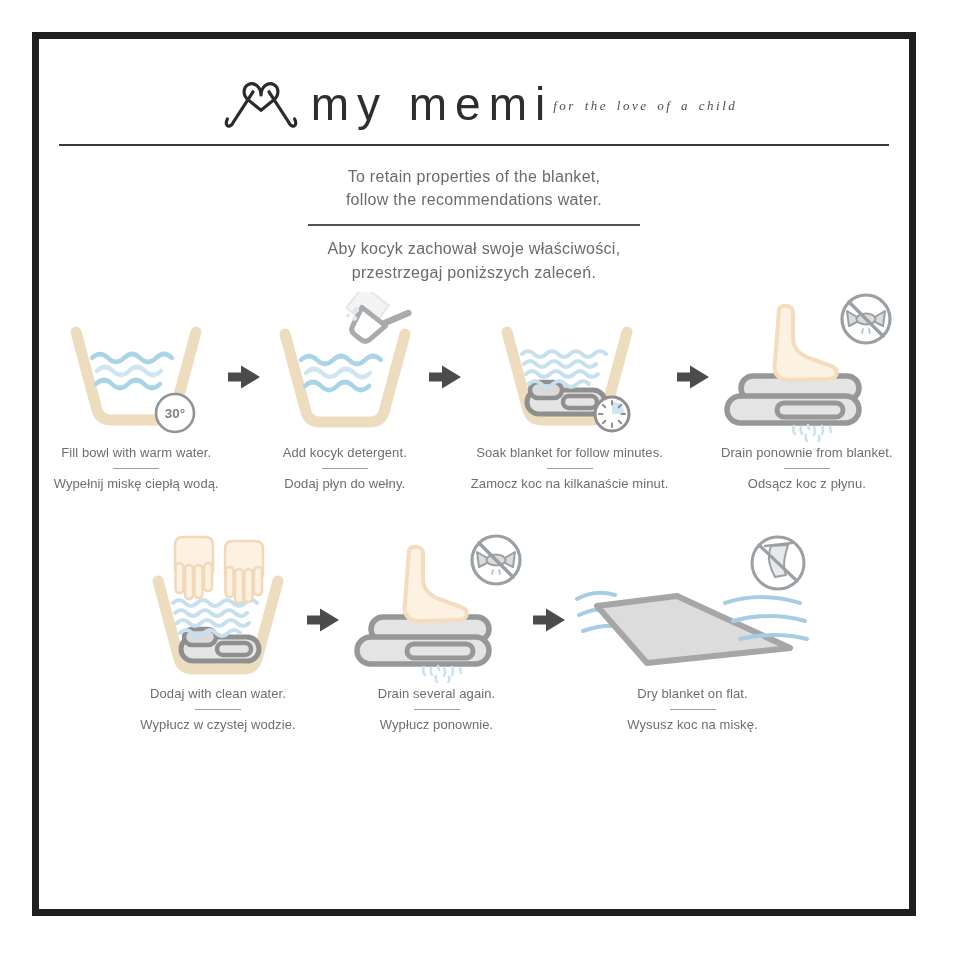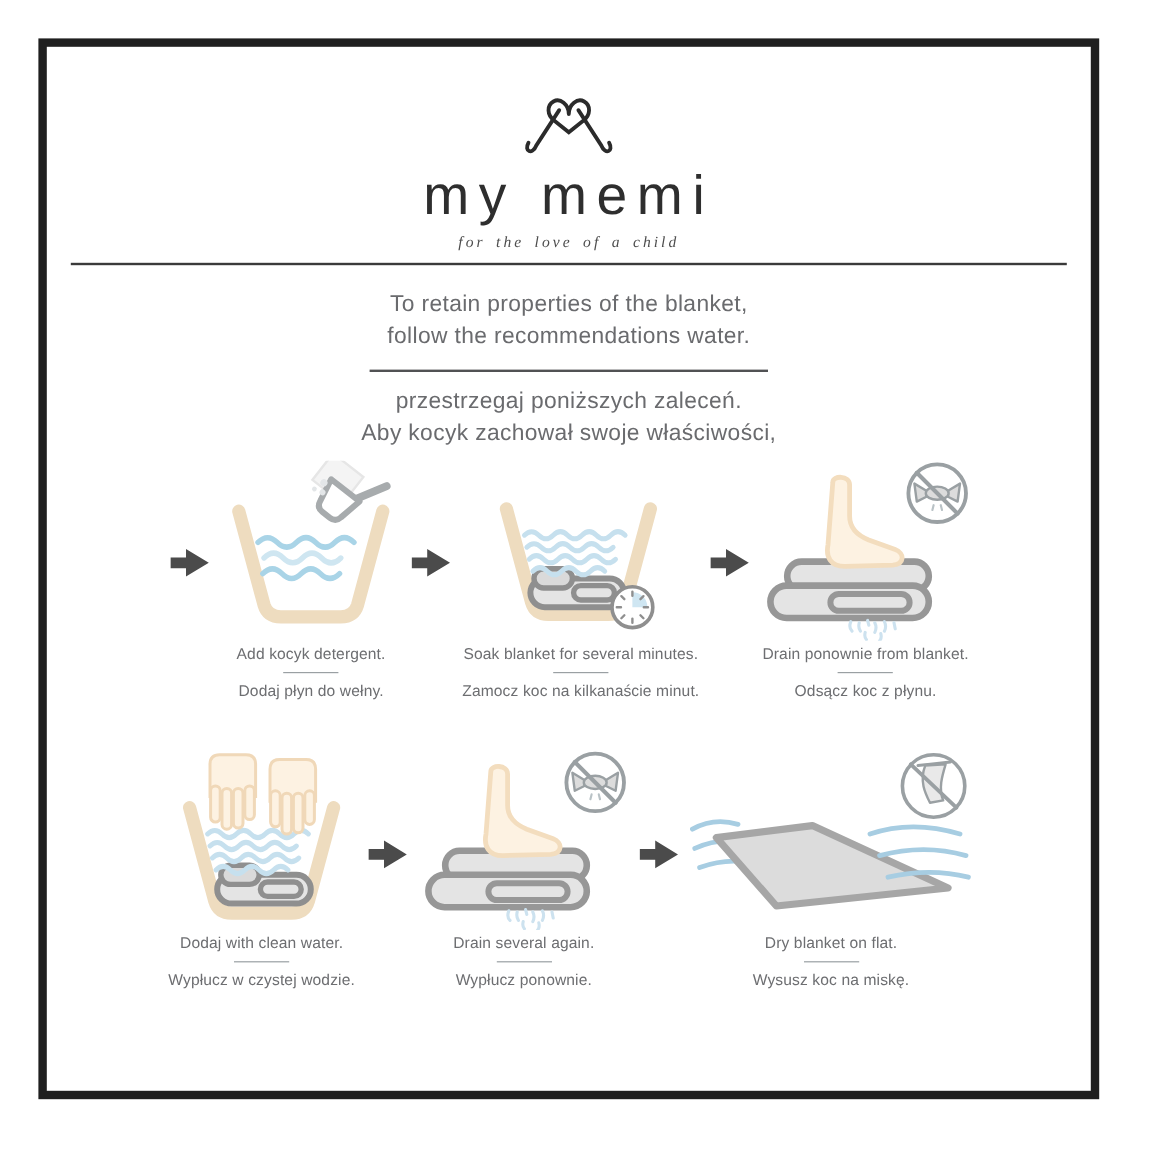--- a/index.html
+++ b/index.html
@@ -1,27 +1,27 @@
 <!DOCTYPE html>
 <html style="--frame-black: #1f1f1f; --brand-black: #2e2e2e; --text-gray: #6a6b6e; --caption-gray: #6d6e71; --bowl-beige: #eedcbf; --water-blue: #a9d4e7; --water-blue-light: #cfe6f1; --blanket-gray: #e4e4e4; --outline-gray: #979797; --arrow-dark: #4b4b4b;"><head>
 <meta charset="utf-8">
 <style>
   html,body{margin:0;padding:0;background:#fff;}
   body{width:960px;height:960px;overflow:hidden;font-family:"Liberation Sans",sans-serif;}
   .frame{position:absolute;left:32px;top:32px;width:884px;height:884px;
          border:7px solid var(--frame-black,#1f1f1f);background:#fff;box-sizing:border-box;}
   .content{width:100%;height:100%;display:flex;flex-direction:column;align-items:center;}
   
-  .logo-block{margin-top:32px;display:flex;flex-direction:column;align-items:center;}
+  .logo-block{margin-top:32px;display:flex;flex-direction:row;align-items:center;}
   .brand-name{font-size:46px;font-weight:300;letter-spacing:8px;color:var(--brand-black,#2e2e2e);margin-top:2px;line-height:1.1;}
   .brand-tagline{font-family:"Liberation Serif",serif;font-style:italic;font-size:13px;
                  letter-spacing:2.5px;word-spacing:3px;color:#4d4d4d;margin-top:6px;}
   .header-divider{width:830px;height:2px;background:#3a3a3a;margin-top:9px;}
   
-  .intro{font-size:19px;color:var(--text-gray,#6a6b6e);letter-spacing:.3px;line-height:1.45;text-align:center;}
+  .intro{font-size:16px;color:var(--text-gray,#6a6b6e);letter-spacing:.3px;line-height:1.45;text-align:center;}
   .intro-en{margin-top:19px;}
   .intro-divider{width:332px;height:2px;background:#515254;margin-top:13px;}
   .intro-pl{margin-top:11px;}
   
   .row{display:flex;justify-content:center;align-items:flex-start;flex-wrap:nowrap;}
   .row1{margin-top:8px;}
   .row2{margin-top:40px;}
   .step{display:flex;flex-direction:column;align-items:center;padding:0 3px;}
   .icon-box{height:150px;display:flex;align-items:flex-end;justify-content:center;}
   .cap-en,.cap-pl{font-size:13px;letter-spacing:.1px;color:var(--caption-gray,#6d6e71);white-space:nowrap;line-height:1.3;}
@@ -111,26 +111,41 @@
       <div class="brand-tagline">for the love of a child</div>
     </div>
     <div class="header-divider"></div>
 
     <div class="intro intro-en">
       <div>To retain properties of the blanket,</div>
       <div>follow the recommendations water.</div>
     </div>
     <div class="intro-divider"></div>
     <div class="intro intro-pl">
+      <div>Aby kocyk zachował swoje właściwości,</div>
       <div>przestrzegaj poniższych zaleceń.</div>
-      <div>Aby kocyk zachował swoje właściwości,</div>
     </div>
 
     <div class="row row1">
 
+      <div class="step">
+        <div class="icon-box">
+          <svg width="150" height="150" viewBox="0 0 150 150">
+            <g transform="translate(0,26)">
+                <use href="#bowl"></use>
+                <use href="#waves3"></use>
+              </g>
+            <circle cx="114" cy="121" r="19" fill="#ffffff" stroke="#8f9496" stroke-width="2.6"></circle>
+            <text class="badge-text" x="114" y="126" text-anchor="middle">30°</text>
+          </svg>
+        </div>
+        <div class="cap-en">Fill bowl with warm water.</div>
+        <div class="cap-line"></div>
+        <div class="cap-pl">Wypełnij miskę ciepłą wodą.</div>
+      </div>
 
       <div class="arrow-wrap r1">
         <svg width="33" height="30" viewBox="0 0 33 30">
             <use href="#arrow-shape"></use>
           </svg>
       </div>
 
       <div class="step">
         <div class="icon-box">
           <svg width="150" height="150" viewBox="0 0 150 150">
@@ -169,21 +184,21 @@
                 <use href="#blanket-side"></use>
               </g>
             <g transform="translate(0,26)">
                 <use href="#soakwater"></use>
               </g>
             <g transform="translate(120,122)">
                 <use href="#clockface"></use>
               </g>
           </svg>
         </div>
-        <div class="cap-en">Soak blanket for several minutes.</div>
+        <div class="cap-en">Soak blanket for follow minutes.</div>
         <div class="cap-line"></div>
         <div class="cap-pl">Zamocz koc na kilkanaście minut.</div>
       </div>
 
       <div class="arrow-wrap r1">
         <svg width="33" height="30" viewBox="0 0 33 30">
             <use href="#arrow-shape"></use>
           </svg>
       </div>
 

